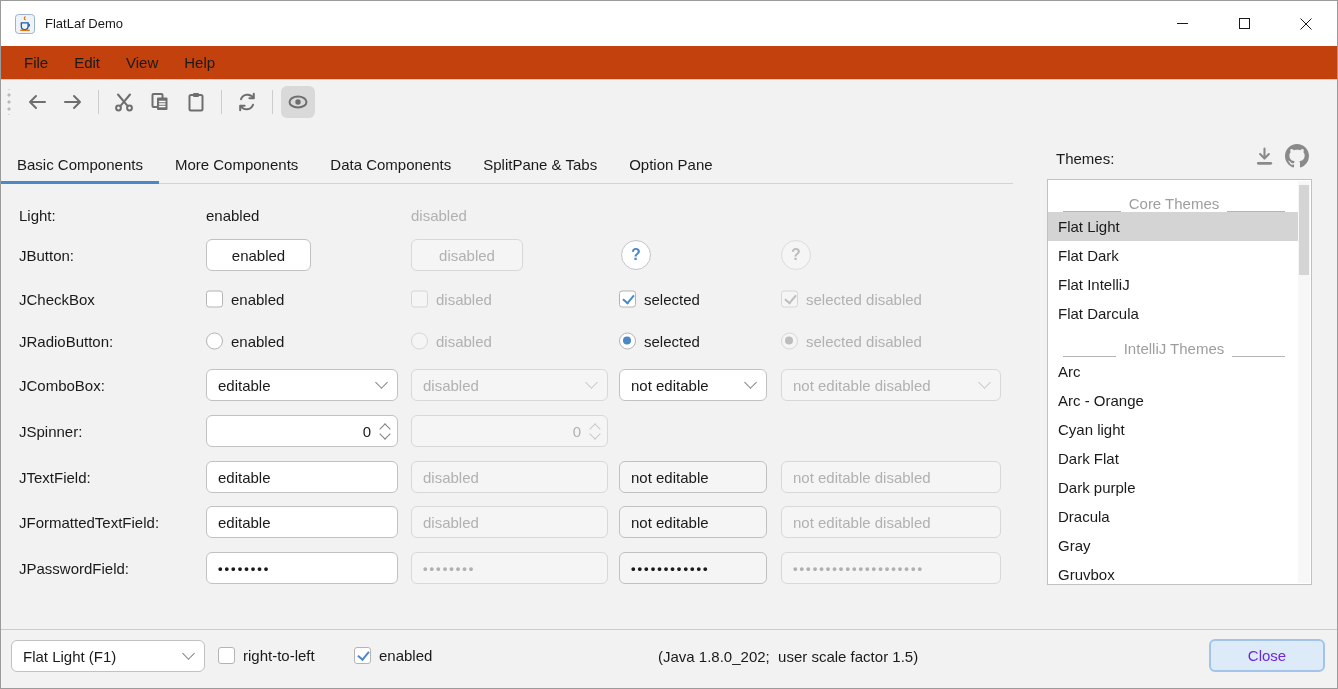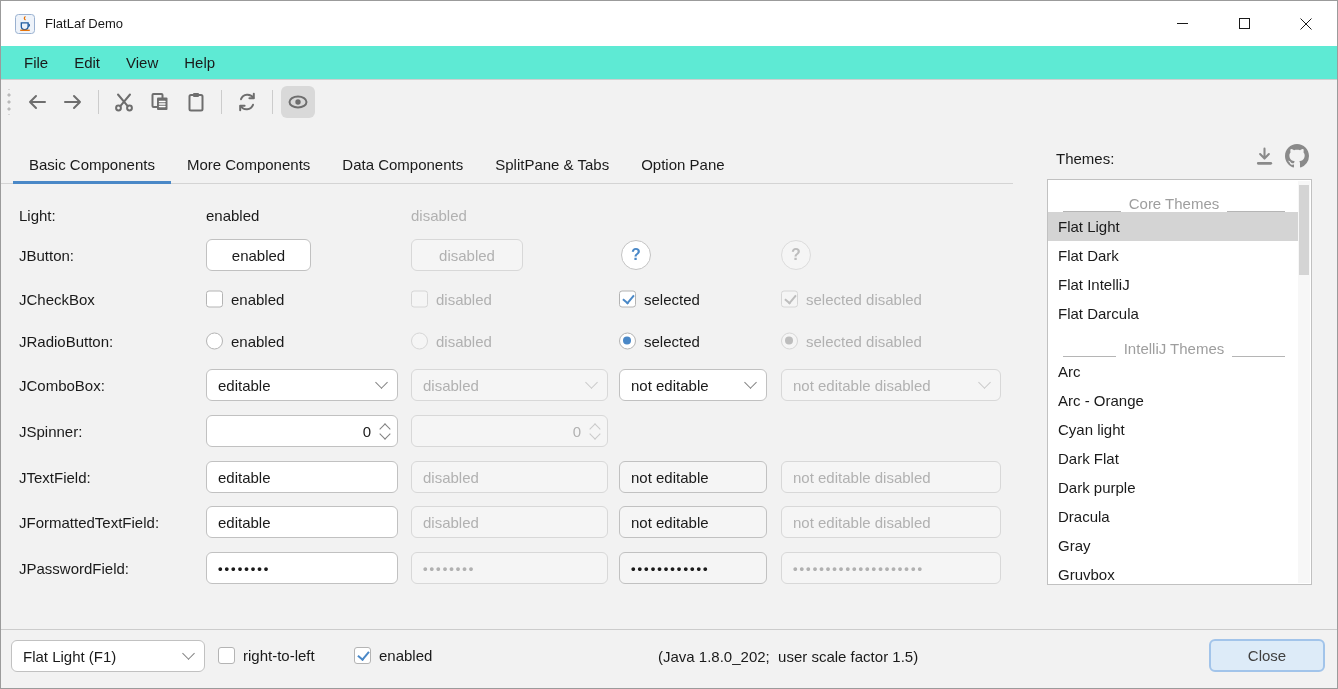--- a/index.html
+++ b/index.html
@@ -8,35 +8,35 @@
   .window { position:relative; width:1338px; height:689px; background:#f2f2f2; border:1px solid #9b9b9b; overflow:hidden; }
 
   
   .titlebar { position:absolute; left:0; top:0; width:100%; height:45px; background:#ffffff; display:flex; align-items:center; }
   .titlebar .appicon { margin-left:14px; width:20px; height:20px; }
   .titlebar .title { margin-left:10px; font-size:13px; }
   .wcontrols { position:absolute; right:0; top:0; height:45px; display:flex; }
   .wbtn { width:62px; height:45px; display:flex; align-items:center; justify-content:center; }
 
   
-  .menubar { position:absolute; left:0; top:45px; width:100%; height:34px; background:#5eead4; border-bottom:1px solid #cfcfcf; display:flex; align-items:center; padding-left:10px; }
+  .menubar { position:absolute; left:0; top:45px; width:100%; height:34px; background:#c2410c; border-bottom:1px solid #cfcfcf; display:flex; align-items:center; padding-left:10px; }
   .menu-item { font-size:15px; padding:5px 13px; }
 
   
   .toolbar { position:absolute; left:0; top:80px; width:100%; height:42px; display:flex; align-items:center; padding-left:6px; }
   .grip { width:4px; height:26px; margin-right:8px;
           background-image:radial-gradient(circle, #b9b9b9 1.6px, transparent 1.7px);
           background-size:4px 7px; background-repeat:repeat-y; background-position:center; }
   .tbtn { width:34px; height:32px; display:flex; align-items:center; justify-content:center; border-radius:6px; margin:0 1px; }
   .tbtn.toggled { background:var(--toolbar-toggle-bg,#d9d9d9); }
   .tsep { width:1px; height:24px; background:#cccccc; margin:0 7px; }
   .tico { stroke:var(--icon,#6e6e6e); fill:none; stroke-width:2; stroke-linecap:round; stroke-linejoin:round; }
 
   
-  .tabbar { position:absolute; left:0; top:146px; width:1012px; height:37px; border-bottom:1px solid #d4d4d4; display:flex; padding-left:12px; }
+  .tabbar { position:absolute; left:0; top:146px; width:1012px; height:37px; border-bottom:1px solid #d4d4d4; display:flex; }
   .tab { font-size:15px; padding:0 16px; display:flex; align-items:center; height:37px; border-bottom:3px solid transparent; }
   .tab.active { border-bottom-color:var(--accent,#4a88c7); }
 
   
   .crow { position:absolute; left:18px; width:1000px; height:36px; }
   .crow > * { position:absolute; top:50%; transform:translateY(-50%); }
   .c-label { left:0; font-size:15px; }
   .c2 { left:187px; } .c3 { left:392px; } .c4 { left:600px; } .c5 { left:762px; }
   .txt { font-size:15px; }
   .dis { color:var(--disabled-text,#b1b1b1); }
@@ -92,21 +92,21 @@
   .vthumb { position:absolute; left:1px; top:4px; width:10px; height:90px; background:#d4d4d4; }
 
   
   .bottombar { position:absolute; left:0; top:628px; width:100%; height:61px; border-top:1px solid #cccccc; }
   .bb-combo { position:absolute; left:10px; top:10px; width:194px; }
   .bb-cb1 { position:absolute; left:217px; top:17px; }
   .bb-cb2 { position:absolute; left:353px; top:17px; }
   .status { position:absolute; left:657px; top:18px; font-size:15px; white-space:pre; }
   .closebtn { position:absolute; left:1208px; top:9px; width:116px; height:33px; border-radius:6px;
               background:var(--close-btn-bg,#ddebf8); border:2px solid var(--close-btn-border,#a2c4ea);
-              font-size:15px; display:flex; align-items:center; justify-content:center; color:#404040; }
+              font-size:15px; display:flex; align-items:center; justify-content:center; color:#6d28d9; }
 </style>
 </head>
 <body>
 
 <div class="window">
 
   <div class="titlebar">
     <svg class="appicon" viewBox="0 0 20 20">
       <rect x="0.5" y="0.5" width="19" height="19" rx="3" fill="#eef3fa" stroke="#9ab1d0"></rect>
       <path d="M10.5 2.6c-1.6 1.1-1.6 2.3 0 3.4" stroke="#e76f00" fill="none" stroke-width="1.2"></path>

